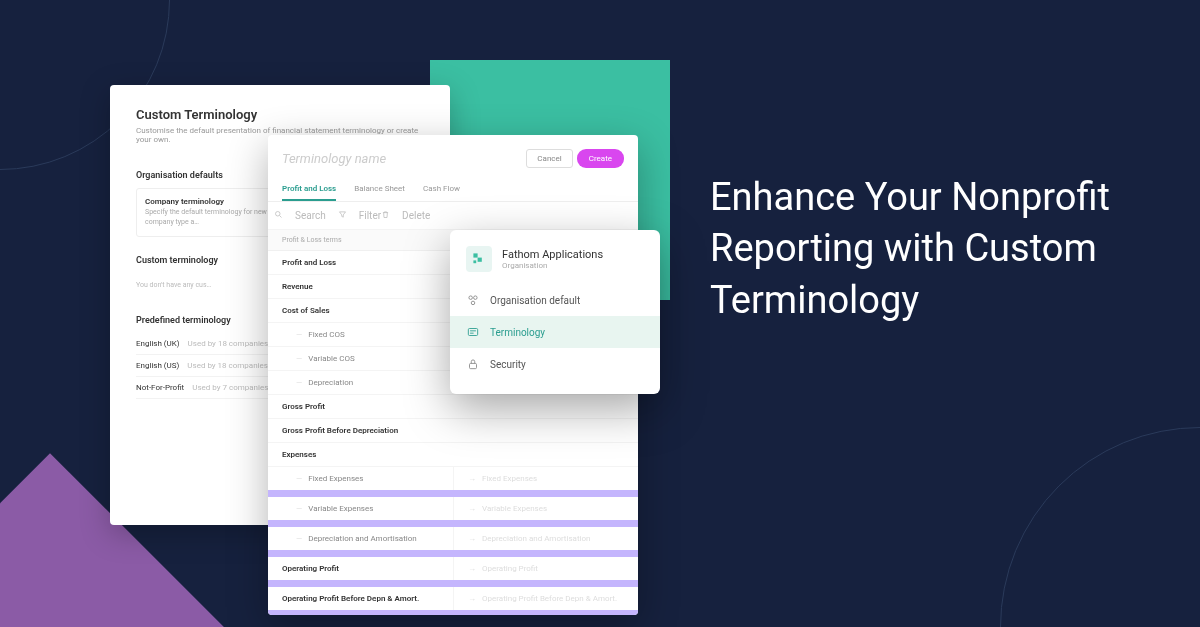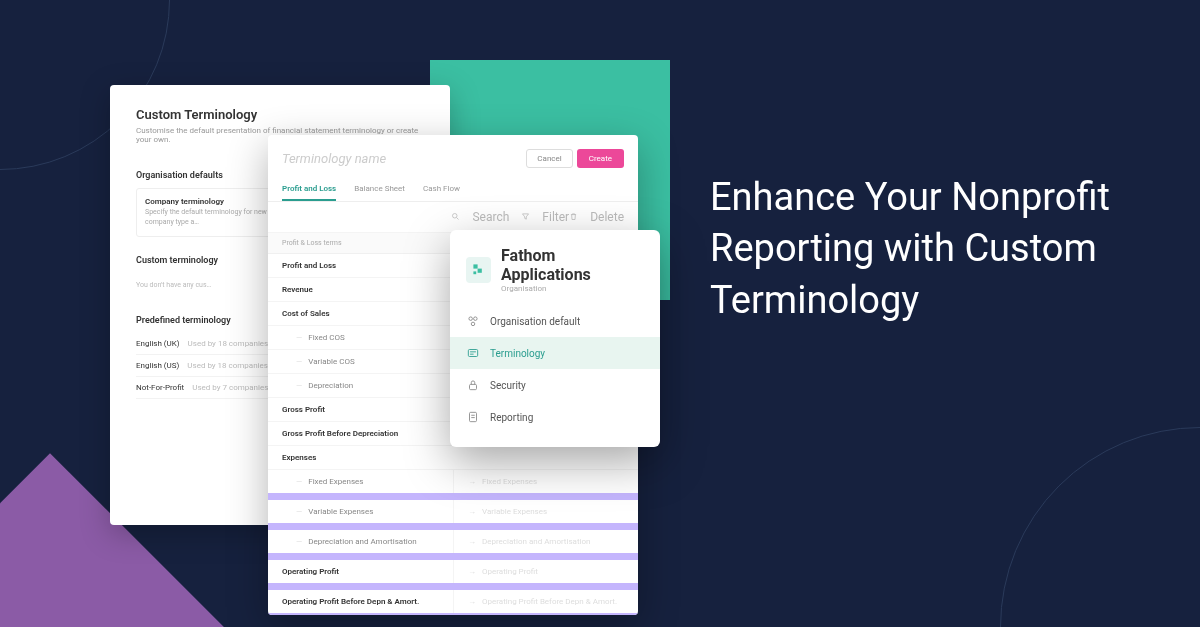--- a/index.html
+++ b/index.html
@@ -20,43 +20,43 @@
 .card-back .empty{color:#bbb;font-size:7px;padding:8px 0}
 .card-back .row{display:flex;gap:8px;padding:6px 0;border-bottom:1px solid #f2f2f2;font-size:8px}
 .card-back .row .name{color:#333}
 .card-back .row .meta{color:#bbb}
 
 .card-front{position:absolute;left:268px;top:135px;width:370px;height:480px;background:#fff;border-radius:4px;box-shadow:0 12px 40px rgba(0,0,0,.3);padding:14px 0 0 0;font-size:9px;color:#333;overflow:hidden}
 .card-front .topbar{display:flex;align-items:center;justify-content:space-between;padding:0 14px 10px 14px}
 .card-front .placeholder{color:#ccc;font-size:13px;font-style:italic}
 .card-front .btns{display:flex;gap:4px}
 .card-front .btn-cancel{border:1px solid #ddd;background:#fff;color:#888;font-size:8px;padding:4px 10px;border-radius:3px}
-.card-front .btn-create{border:none;background:#ec4899;color:#fff;font-size:8px;padding:4px 12px;border-radius:3px}
+.card-front .btn-create{border:none;background:#d946ef;color:#fff;font-size:8px;padding:4px 12px;border-radius:9px}
 .card-front .tabs{display:flex;gap:18px;padding:0 14px;border-bottom:1px solid #eee}
 .card-front .tab{font-size:8px;color:#999;padding:6px 0;cursor:pointer}
 .card-front .tab.active{color:#2a9d8f;border-bottom:2px solid #2a9d8f;font-weight:600}
-.card-front .toolbar{display:flex;justify-content:flex-end;padding:8px 14px;font-size:12px;color:#bbb;border-bottom:1px solid #f4f4f4}
+.card-front .toolbar{display:flex;justify-content:flex-start;padding:8px 6px;font-size:10px;color:#bbb;border-bottom:1px solid #f4f4f4}
 .card-front .toolbar .left{display:flex;gap:12px;align-items:center}
 .card-front .section-header{background:#fafafa;padding:6px 14px;font-size:7px;color:#aaa;border-bottom:1px solid #f0f0f0}
 .card-front .term-row{padding:7px 14px;border-bottom:1px solid #f4f4f4;font-size:8px;color:#333}
 .card-front .term-row.bold{font-weight:600}
 .card-front .term-row.sub{padding-left:28px;color:#888}
 .card-front .term-row.sub::before{content:"—";color:#ddd;margin-right:6px}
 .card-front .split-row{display:flex;border-bottom:7px solid #c4b5fd}
 .card-front .split-row .l{width:50%;padding:7px 14px;font-size:8px}
 .card-front .split-row .l.sub{padding-left:28px;color:#888}
 .card-front .split-row .l.sub::before{content:"—";color:#ddd;margin-right:6px}
 .card-front .split-row .r{width:50%;padding:7px 14px;font-size:8px;color:#ddd;border-left:1px solid #f4f4f4}
 .card-front .split-row .r.arrow::before{content:"→";color:#ddd;margin-right:6px}
 
 .popover{position:absolute;left:450px;top:230px;width:210px;background:#fff;border-radius:6px;box-shadow:0 15px 45px rgba(0,0,0,.35);padding:14px 0;font-size:11px}
 .popover .org-head{display:flex;gap:10px;align-items:center;padding:2px 16px 12px 16px}
 .popover .org-logo{width:26px;height:26px;background:#e8f5f2;border-radius:4px;display:flex;align-items:center;justify-content:center}
 .popover .org-logo svg{width:14px;height:14px}
-.popover .org-name{font-size:16px;font-weight:700;color:#333}
+.popover .org-name{font-size:11px;font-weight:400;color:#333}
 .popover .org-sub{font-size:8px;color:#aaa}
 .popover .nav-item{display:flex;align-items:center;gap:10px;padding:9px 16px;font-size:10px;color:#555;cursor:pointer}
 .popover .nav-item.active{background:#e8f5f0;color:#2a9d8f}
 .popover .nav-item .ico{width:14px;height:14px;display:flex;align-items:center;justify-content:center}
 .popover .nav-item svg{width:14px;height:14px;stroke:#888;fill:none;stroke-width:1.5}
 .popover .nav-item.active svg{stroke:#2a9d8f}
 .searchico{width:9px;height:9px;display:inline-block}
 .filterico{width:9px;height:9px;display:inline-block}
 .trashico{width:9px;height:9px;display:inline-block}
 </style>
@@ -205,24 +205,14 @@
       </div>
       <div class="nav-item">
         <span class="ico">
           <svg viewBox="0 0 24 24">
             <rect x="6" y="11" width="12" height="9" rx="2"></rect>
             <path d="M9 11V8a3 3 0 016 0v3"></path>
           </svg>
         </span>
         <span>Security</span>
       </div>
-      <div class="nav-item">
-        <span class="ico">
-          <svg viewBox="0 0 24 24">
-            <rect x="6" y="4" width="12" height="16" rx="2"></rect>
-            <line x1="9" y1="9" x2="15" y2="9"></line>
-            <line x1="9" y1="13" x2="15" y2="13"></line>
-          </svg>
-        </span>
-        <span>Reporting</span>
-      </div>
     </div>
 </div>
 
 </body></html>

